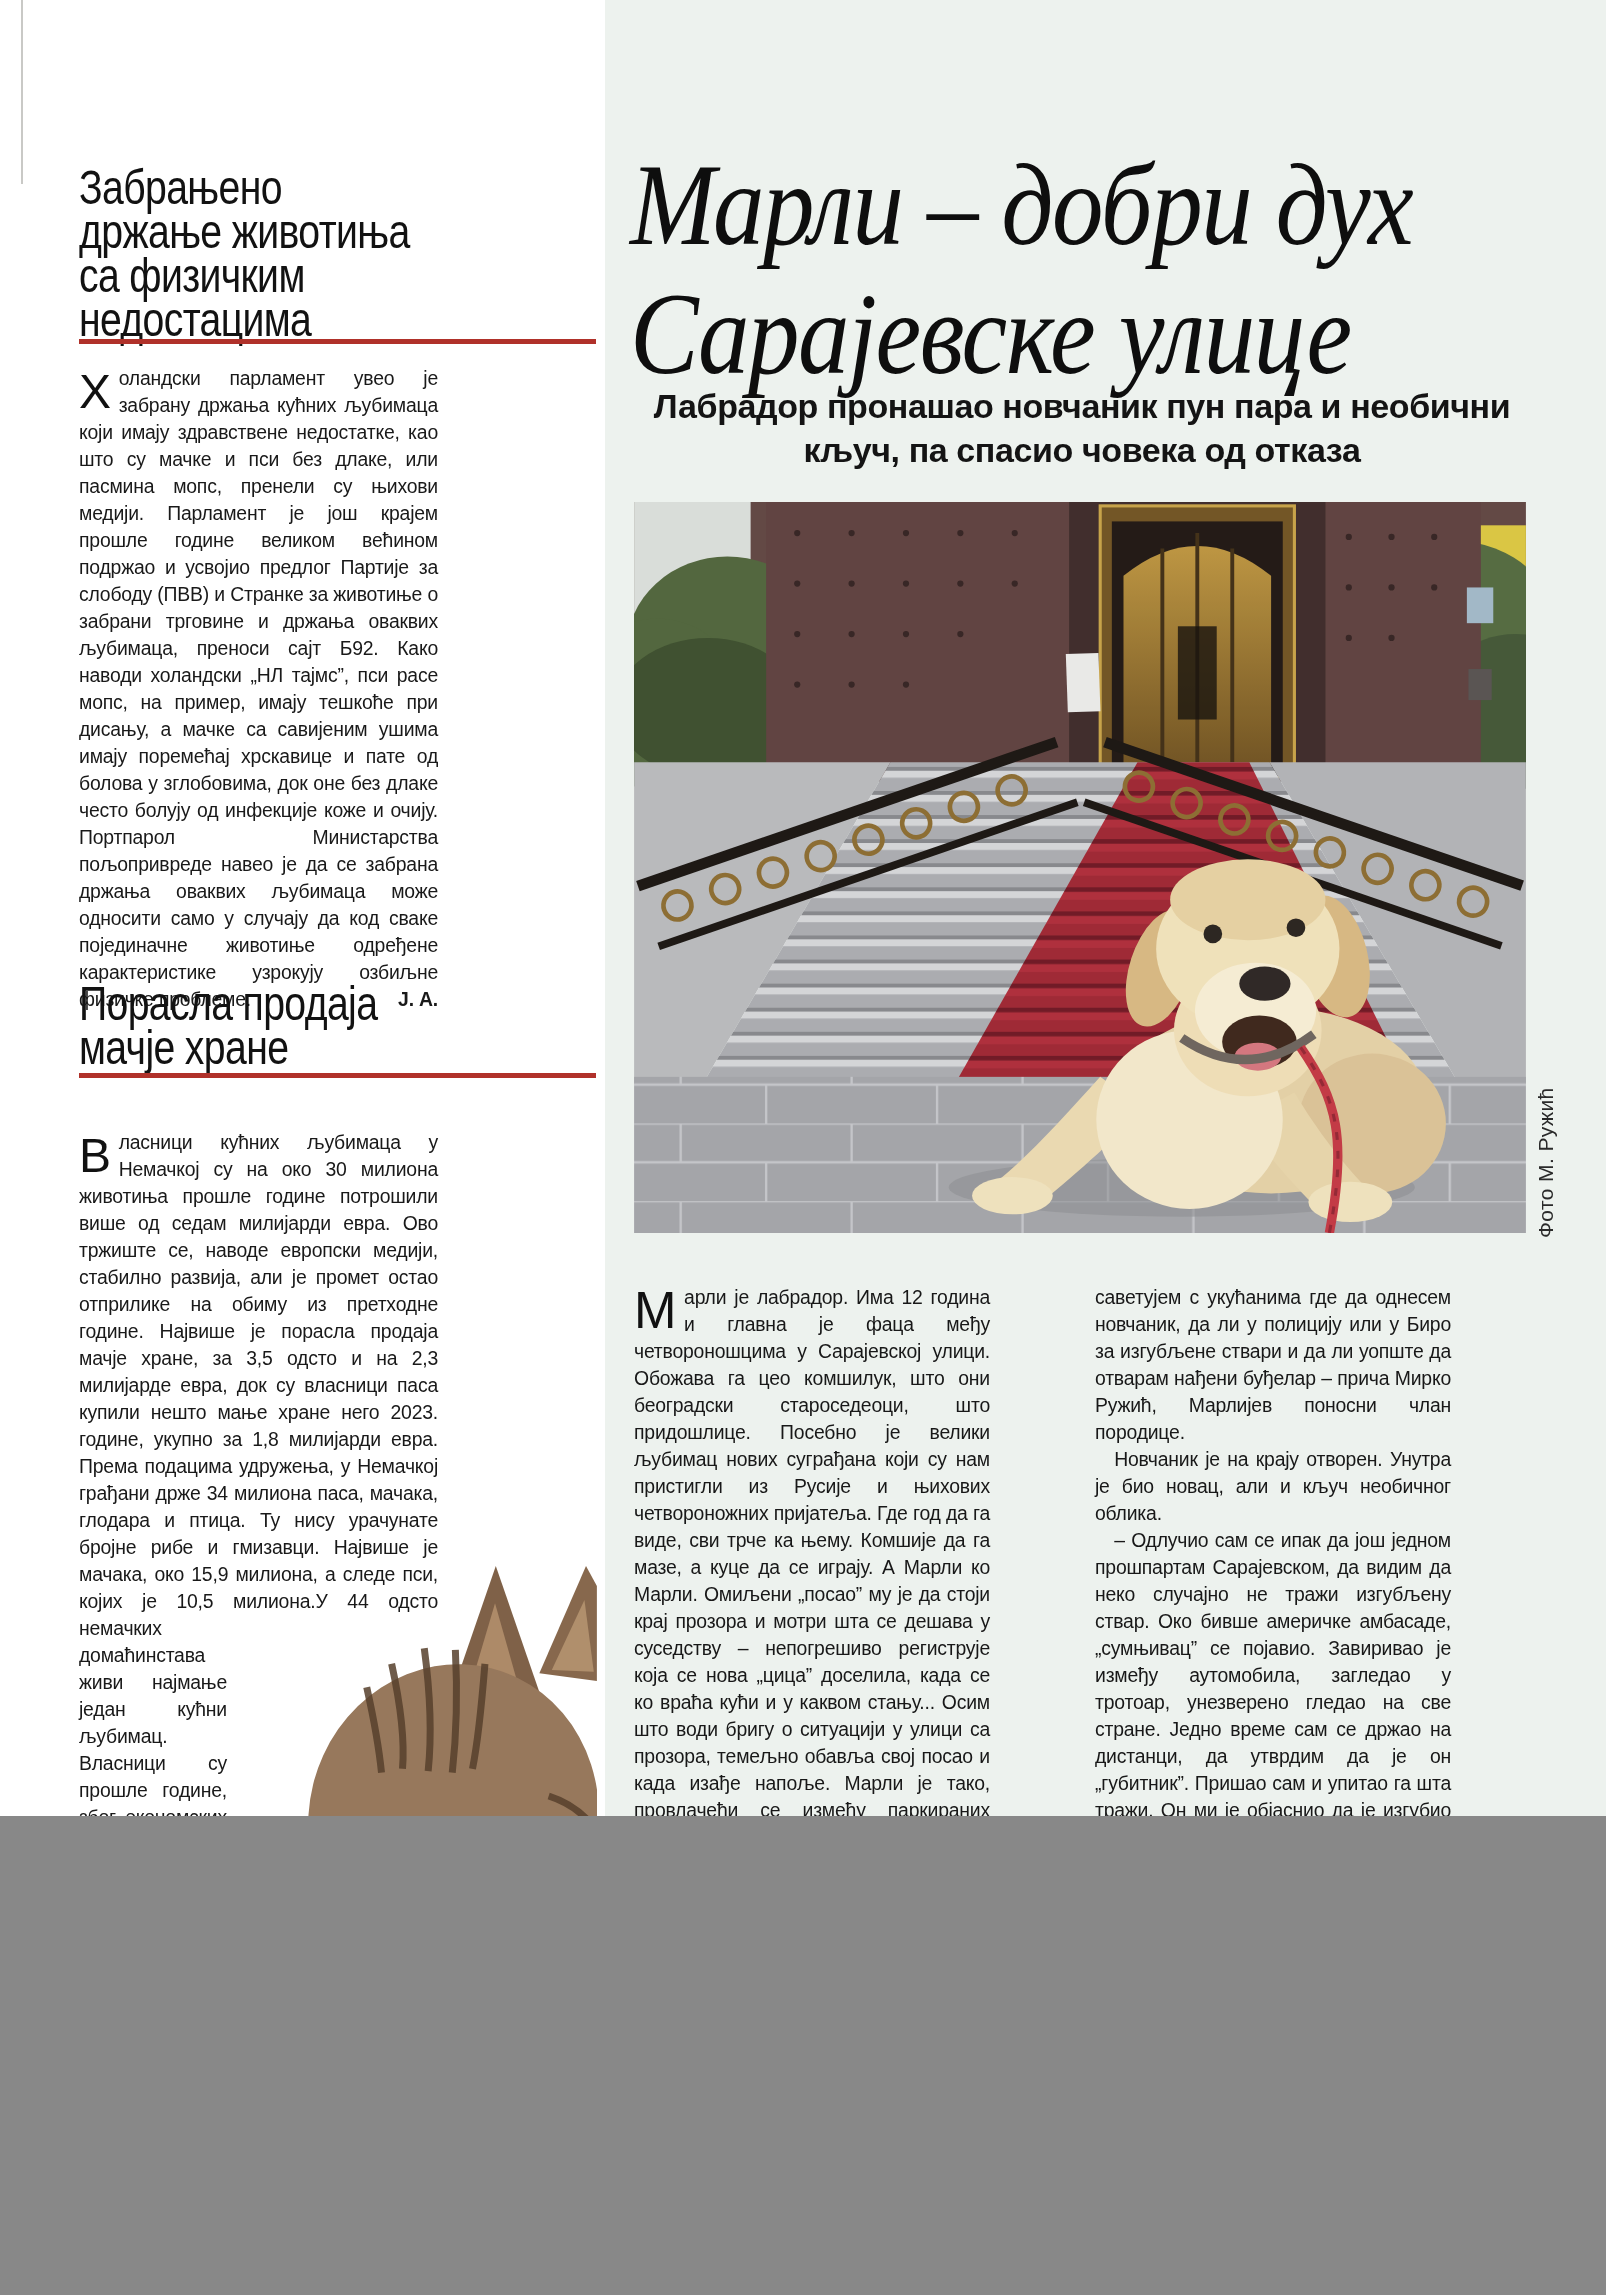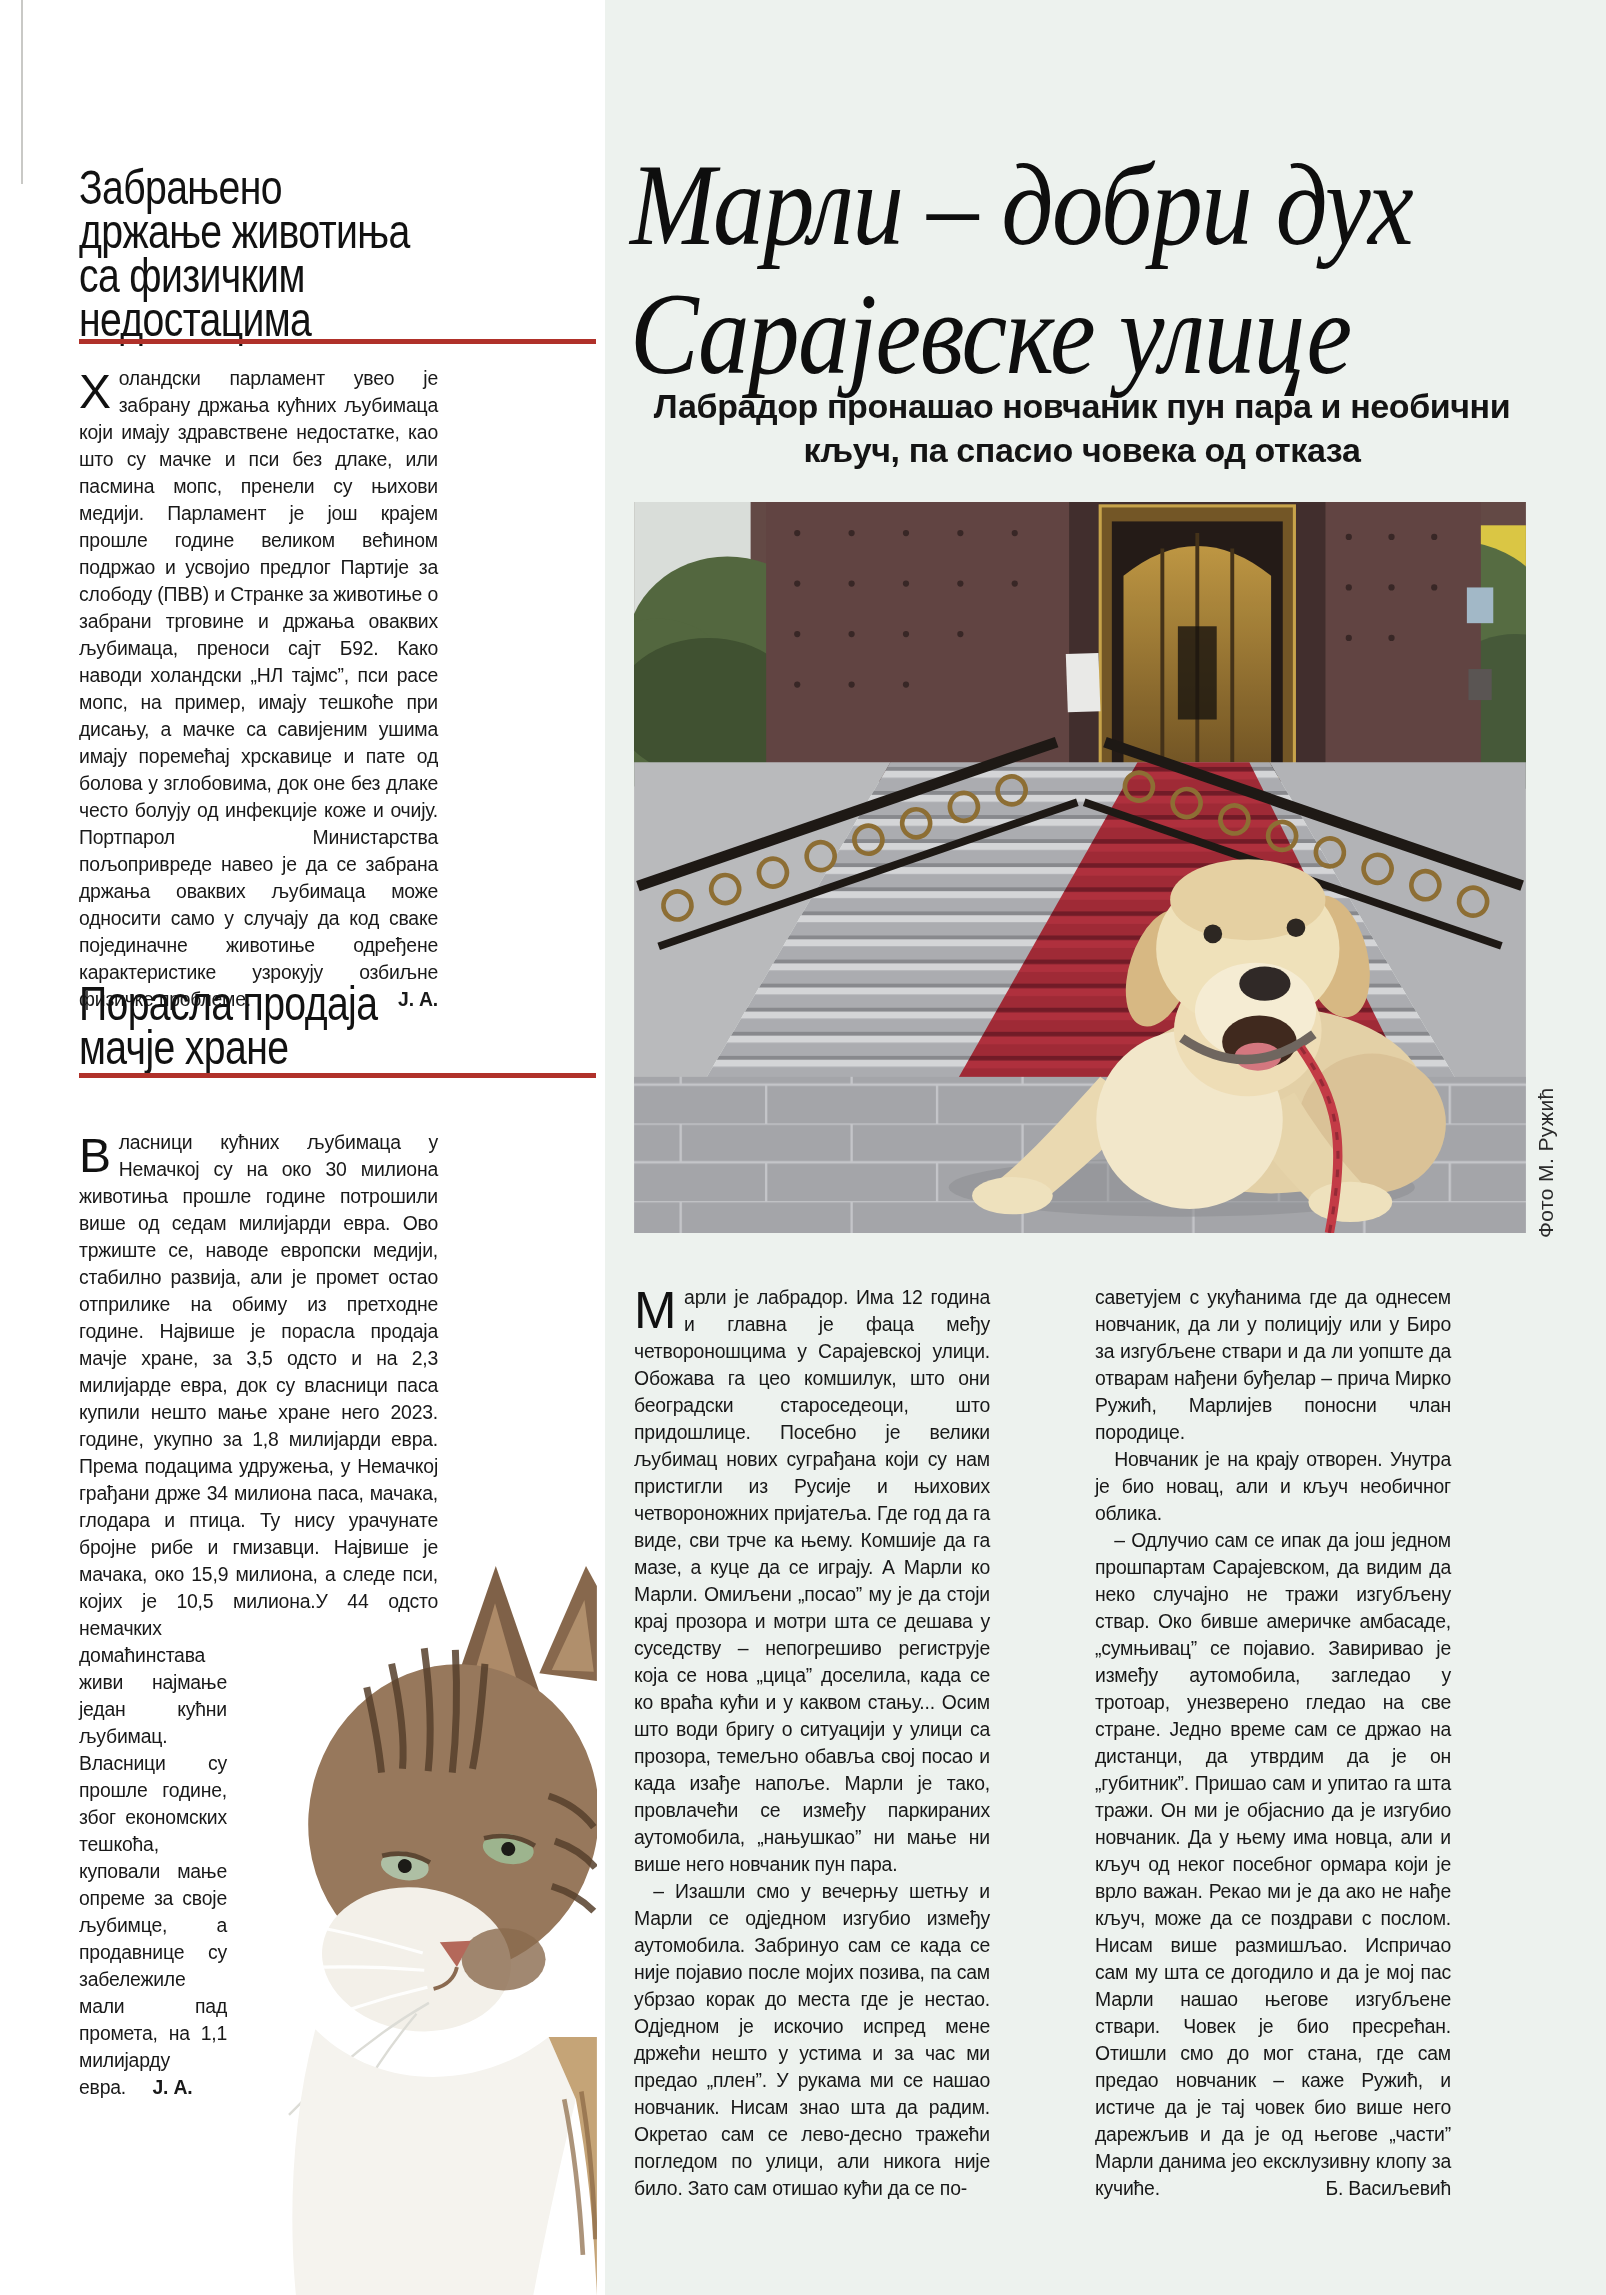--- a/index.html
+++ b/index.html
@@ -1,16 +1,16 @@
 <!DOCTYPE html>
 <html style="font-size:12.4px"><head>
 <meta charset="utf-8">
 <style>
   html,body{margin:0;padding:0;background:#888;}
-  .page{position:relative;width:1607px;height:2295px;background:#ffffff;overflow:hidden;
+  .page{position:relative;width:1607px;height:1816px;background:#ffffff;overflow:hidden;
         font-family:"Liberation Sans", sans-serif;color:#161616;margin:0 auto;}
   .mark{position:absolute;top:0;width:1.6px;height:184px;background:#c9c9c6;}
   .panel{position:absolute;left:605px;top:0;width:1002px;height:2295px;background:#edf2ee;}
 
   
   .lh{position:absolute;left:79px;width:637px;font-size:49px;line-height:44px;
       letter-spacing:-0.8px;white-space:pre-line;color:#121212;font-weight:400;
       transform:scaleX(.8);transform-origin:left top;}
   .rule{position:absolute;left:79px;width:517px;height:4.7px;background:#b0312a;}
   .lart{position:absolute;left:79px;width:359px;text-align:justify;font-size:19.4px;

